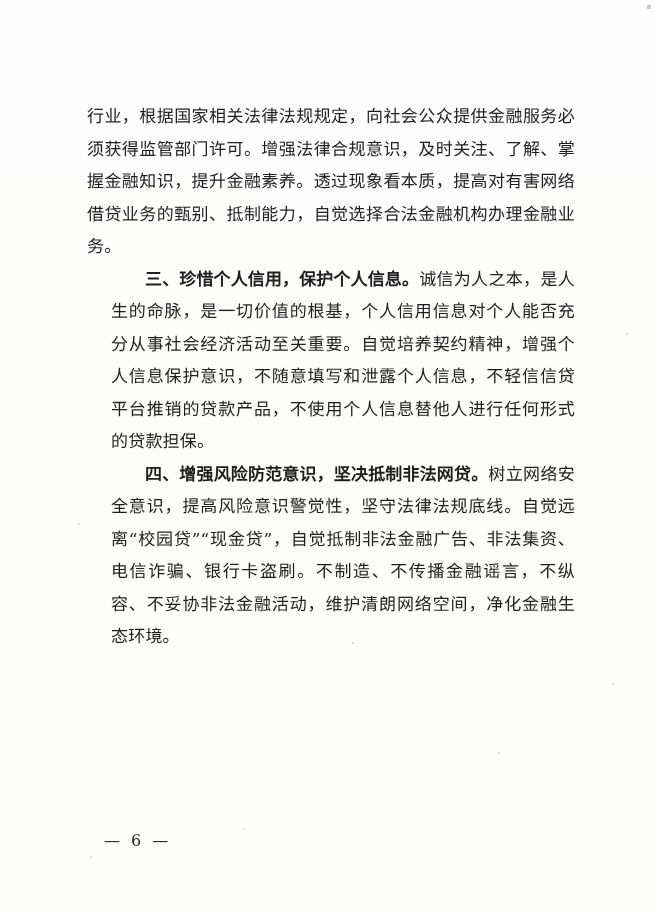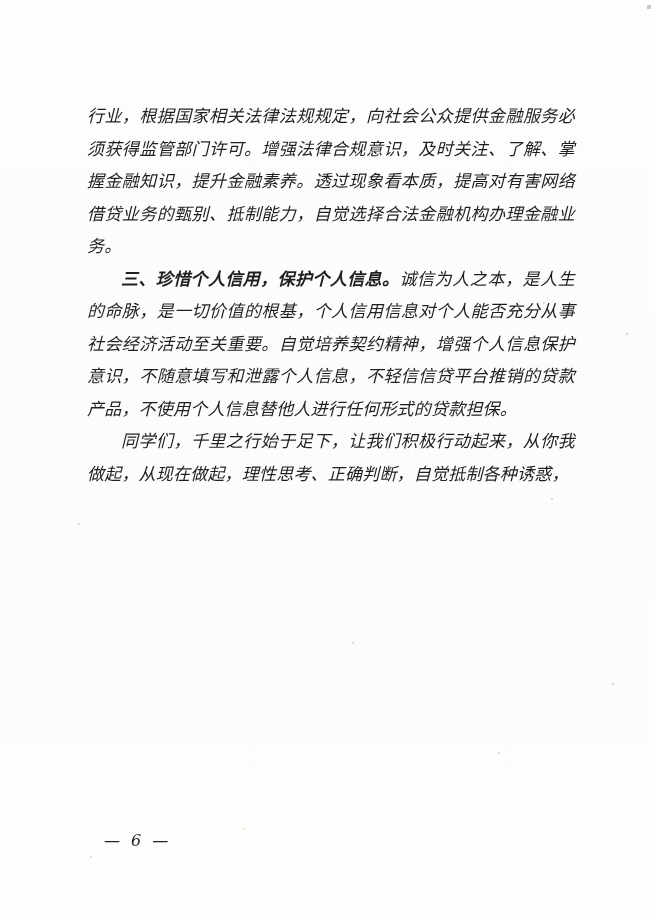--- a/index.html
+++ b/index.html
@@ -12,38 +12,38 @@
     position: relative;
     background: #fdfdfc;
     overflow: hidden;
     font-family: "DejaVu Serif", "Liberation Serif", serif;
     color: #1f1f1f;
   }
   .scan-page {
     position: absolute;
     inset: 0;
     background: linear-gradient(180deg, #fdfdfd 0%, #fcfcfb 50%, #fdfdfc 100%);
-    font-style: italic;
   }
   .text-block {
     position: absolute;
     left: 87px;
     top: 100px;
     width: 488px;
   }
   .para {
     margin: 0;
     font-size: 17px;
     line-height: 32.5px;
     text-align: justify;
     letter-spacing: 0.2px;
     word-break: break-all;
   }
   .para.indent {
     text-indent: 34px;
+    margin-left: 24px;
   }
   .lead {
     font-weight: 700;
     font-family: "DejaVu Sans", "Liberation Sans", sans-serif;
     letter-spacing: 0;
   }
   .page-number {
     position: absolute;
     left: 104px;
     top: 831px;
@@ -76,20 +76,20 @@
 
 <div class="scan-page">
   <div class="scan-noise"></div>
 
   <div class="text-block">
 
     <p class="para"><span class="lead"></span><span>行业，根据国家相关法律法规规定，向社会公众提供金融服务必须获得监管部门许可。增强法律合规意识，及时关注、了解、掌握金融知识，提升金融素养。透过现象看本质，提高对有害网络借贷业务的甄别、抵制能力，自觉选择合法金融机构办理金融业务。</span></p>
 
     <p class="para indent"><span class="lead">三、珍惜个人信用，保护个人信息。</span><span>诚信为人之本，是人生的命脉，是一切价值的根基，个人信用信息对个人能否充分从事社会经济活动至关重要。自觉培养契约精神，增强个人信息保护意识，不随意填写和泄露个人信息，不轻信信贷平台推销的贷款产品，不使用个人信息替他人进行任何形式的贷款担保。</span></p>
 
+    <p class="para indent"><span class="lead">四、增强风险防范意识，坚决抵制非法网贷。</span><span>树立网络安全意识，提高风险意识警觉性，坚守法律法规底线。自觉远离“校园贷”“现金贷”，自觉抵制非法金融广告、非法集资、电信诈骗、银行卡盗刷。不制造、不传播金融谣言，不纵容、不妥协非法金融活动，维护清朗网络空间，净化金融生态环境。</span></p>
 
 
-    <p class="para indent"><span class="lead"></span><span>同学们，千里之行始于足下，让我们积极行动起来，从你我做起，从现在做起，理性思考、正确判断，自觉抵制各种诱惑，</span></p>
 
   </div>
 
   <div class="page-number">— 6 —</div>
 </div>
 
 </body></html>

